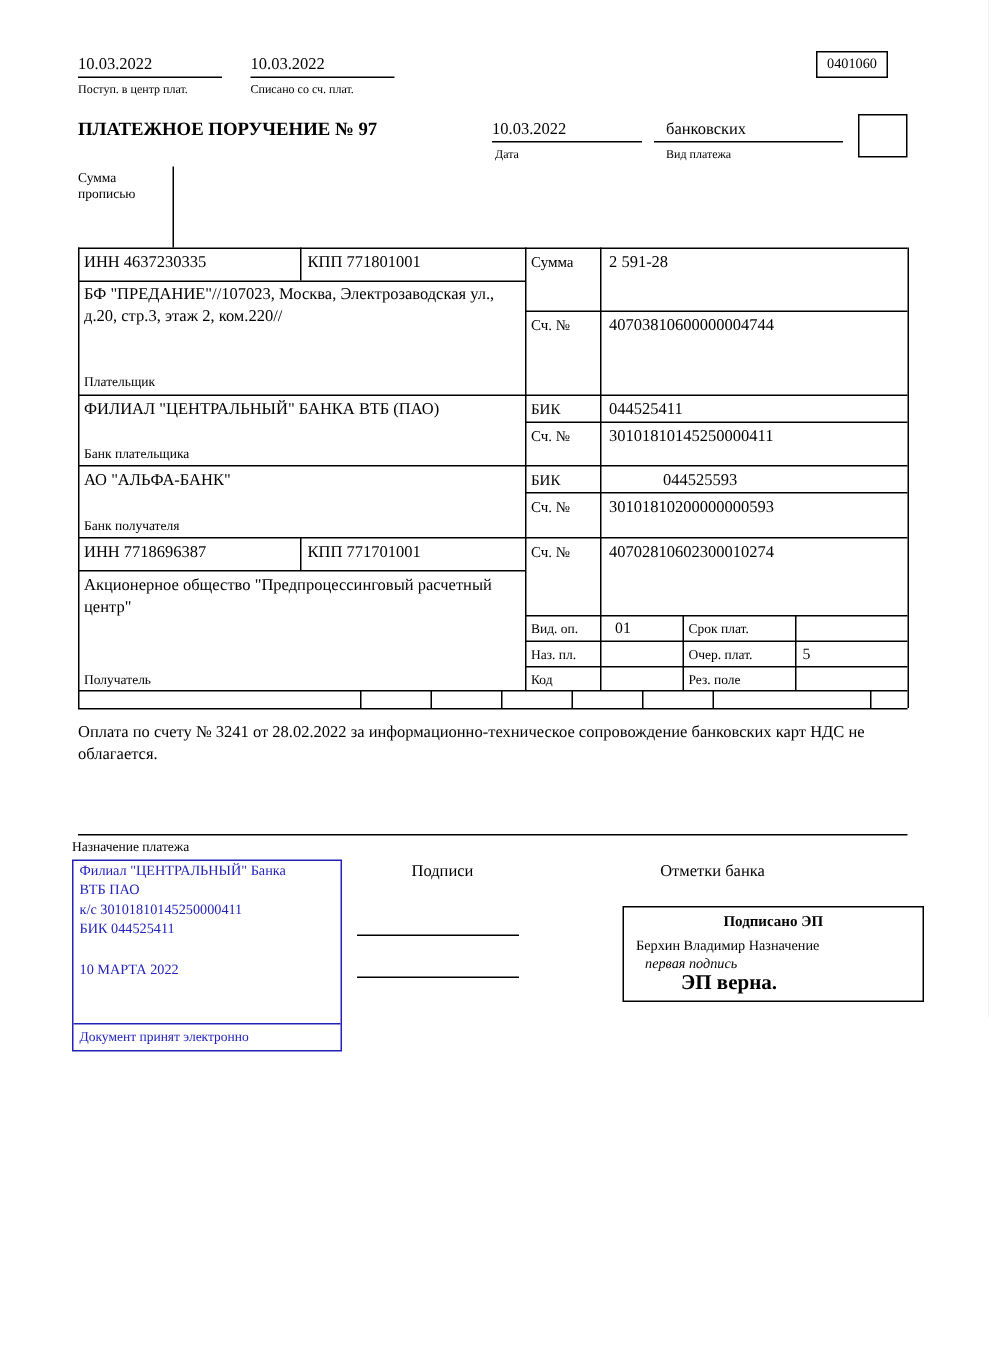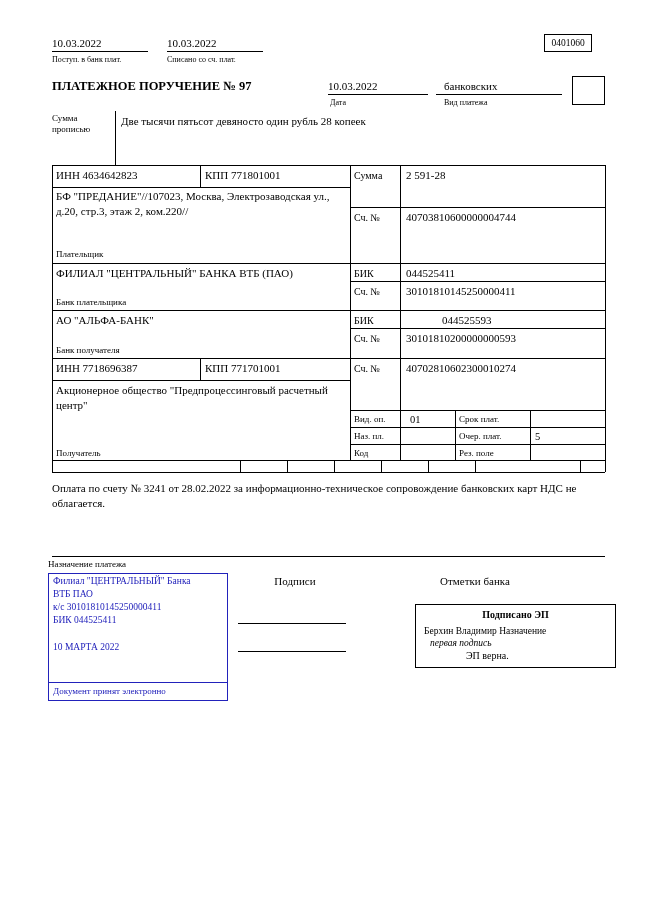--- a/index.html
+++ b/index.html
@@ -35,38 +35,37 @@
     position:absolute;left:415px;top:604px;width:201px;height:64px;
     border:1px solid #000;box-sizing:border-box;font-size:9.5px;line-height:12px;
   }
 </style>
 </head>
 <body>
 
 <div class="doc">
 
   <div class="txt ul" style="left:52px;top:36px;width:96px;">10.03.2022</div>
-  <div class="sm" style="left:52px;top:55px;">Поступ. в банк плат.</div>
+  <div class="sm" style="left:52px;top:55px;">Поступ. в центр плат.</div>
 
   <div class="txt ul" style="left:167px;top:36px;width:96px;">10.03.2022</div>
   <div class="sm" style="left:167px;top:55px;">Списано со сч. плат.</div>
 
   <div class="abs" style="left:544px;top:34px;width:46px;height:16px;border:1px solid #000;text-align:center;font-size:9.5px;line-height:16px;">0401060</div>
 
   <div class="txt bold" style="left:52px;top:79px;font-size:12.5px;">ПЛАТЕЖНОЕ ПОРУЧЕНИЕ № 97</div>
   <div class="txt ul" style="left:328px;top:79px;width:100px;">10.03.2022</div>
   <div class="sm" style="left:330px;top:98px;">Дата</div>
   <div class="txt ul" style="left:436px;top:79px;width:118px;padding-left:8px;">банковских</div>
   <div class="sm" style="left:444px;top:98px;">Вид платежа</div>
   <div class="abs" style="left:572px;top:76px;width:31px;height:27px;border:1px solid #000;"></div>
 
   <div class="sm2" style="left:52px;top:113px;">Сумма</div>
   <div class="sm2" style="left:52px;top:124px;">прописью</div>
   <div class="vl" style="left:115px;top:111px;height:54px;"></div>
-  <div class="txt" style="left:121px;top:114px;width:478px;">Две тысячи пятьсот девяносто один рубль 28 копеек</div>
 
   <div class="hl" style="left:52px;top:165px;width:553px;"></div>
   <div class="vl" style="left:52px;top:165px;height:295px;"></div>
   <div class="vl" style="left:605px;top:165px;height:295px;"></div>
   <div class="vl" style="left:350px;top:165px;height:295px;"></div>
   <div class="vl" style="left:400px;top:165px;height:295px;"></div>
   <div class="vl" style="left:200px;top:165px;height:22px;"></div>
   <div class="hl" style="left:52px;top:187px;width:298px;"></div>
   <div class="hl" style="left:350px;top:207px;width:255px;"></div>
   <div class="hl" style="left:52px;top:263px;width:553px;"></div>
@@ -87,21 +86,21 @@
   <div class="vl" style="left:240px;top:460px;height:12px;"></div>
   <div class="vl" style="left:287px;top:460px;height:12px;"></div>
   <div class="vl" style="left:334px;top:460px;height:12px;"></div>
   <div class="vl" style="left:381px;top:460px;height:12px;"></div>
   <div class="vl" style="left:428px;top:460px;height:12px;"></div>
   <div class="vl" style="left:475px;top:460px;height:12px;"></div>
   <div class="vl" style="left:580px;top:460px;height:12px;"></div>
   <div class="vl" style="left:605px;top:460px;height:12px;"></div>
   <div class="hl" style="left:52px;top:472px;width:553px;"></div>
 
-  <div class="txt" style="left:56px;top:168px;">ИНН 4634642823</div>
+  <div class="txt" style="left:56px;top:168px;">ИНН 4637230335</div>
   <div class="txt" style="left:205px;top:168px;">КПП 771801001</div>
   <div class="txt" style="left:354px;top:168px;font-size:10px;">Сумма</div>
   <div class="txt" style="left:406px;top:168px;">2 591-28</div>
   <div class="txt wrap" style="left:56px;top:189px;width:288px;">БФ "ПРЕДАНИЕ"//107023, Москва, Электрозаводская ул., д.20, стр.3, этаж 2, ком.220//</div>
   <div class="txt" style="left:354px;top:210px;font-size:10px;">Сч. №</div>
   <div class="txt" style="left:406px;top:210px;">40703810600000004744</div>
   <div class="sm2" style="left:56px;top:249px;">Плательщик</div>
 
   <div class="txt" style="left:56px;top:266px;">ФИЛИАЛ "ЦЕНТРАЛЬНЫЙ" БАНКА ВТБ (ПАО)</div>
   <div class="txt" style="left:354px;top:266px;font-size:10px;">БИК</div>
@@ -149,16 +148,16 @@
     <div class="ln">к/с 30101810145250000411</div>
     <div class="ln">БИК 044525411</div>
     <div class="ln" style="margin-top:14px;">10 МАРТА 2022</div>
     <div class="stamp-note">Документ принят электронно</div>
   </div>
 
   <div class="esign-box">
     <div style="text-align:center;font-weight:bold;font-size:10px;margin-top:4px;">Подписано ЭП</div>
     <div style="margin:4px 0 0 8px;">Берхин Владимир Назначение</div>
     <div style="font-style:italic;margin-left:14px;">первая подпись</div>
-    <div style="font-weight:normal;font-size:10px;margin:1px 0 0 50px;">ЭП верна.</div>
+    <div style="font-weight:bold;font-size:14px;margin:1px 0 0 38px;">ЭП верна.</div>
   </div>
 
 </div>
 
 </body></html>

